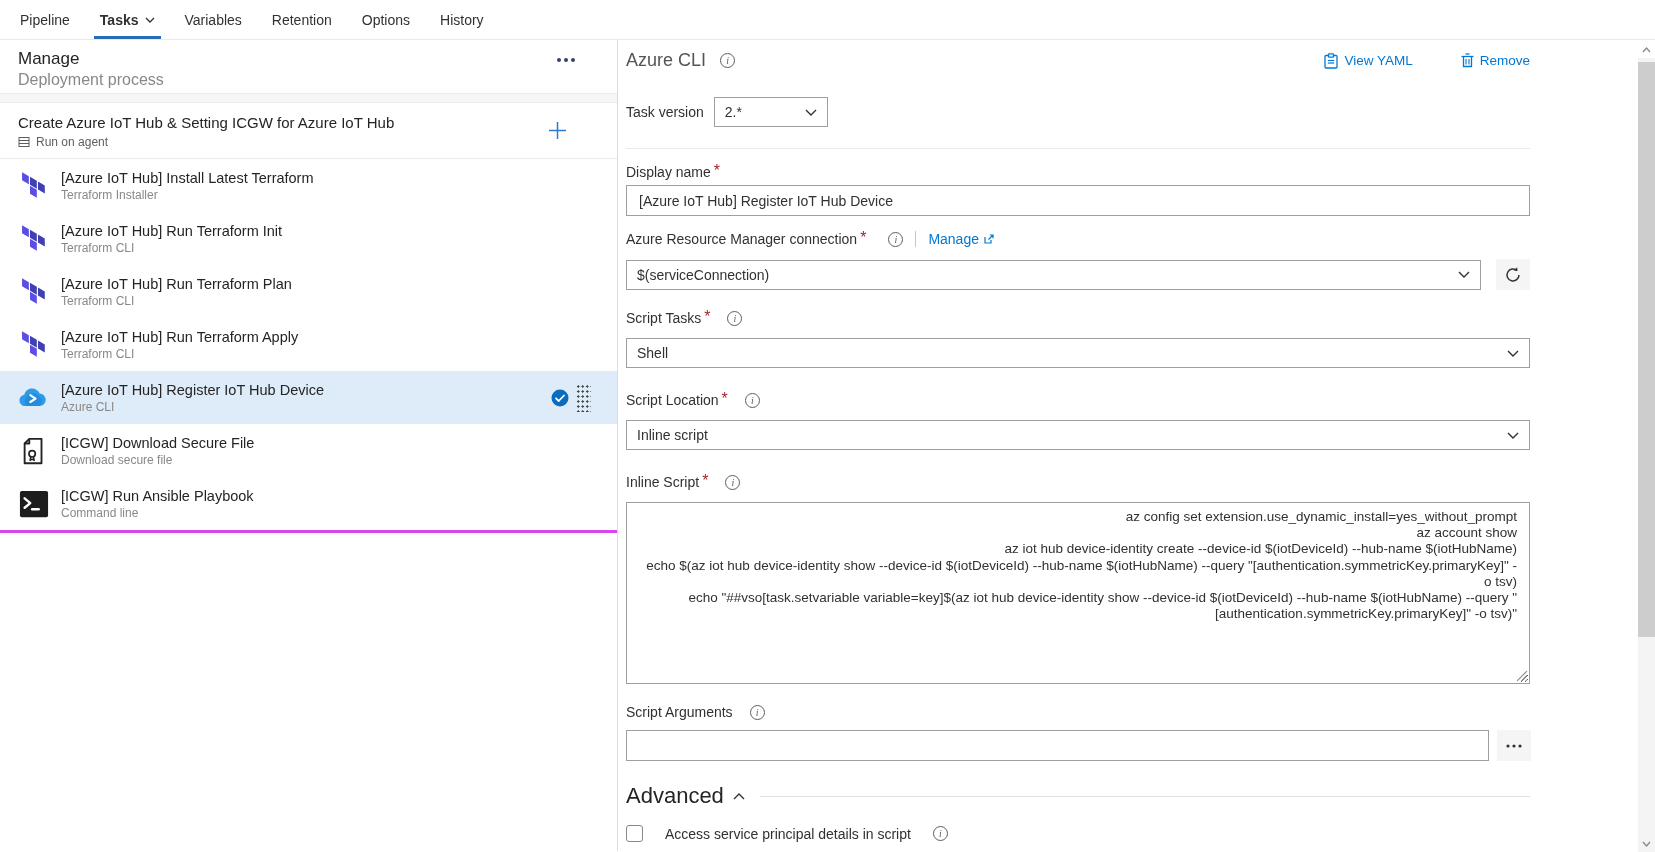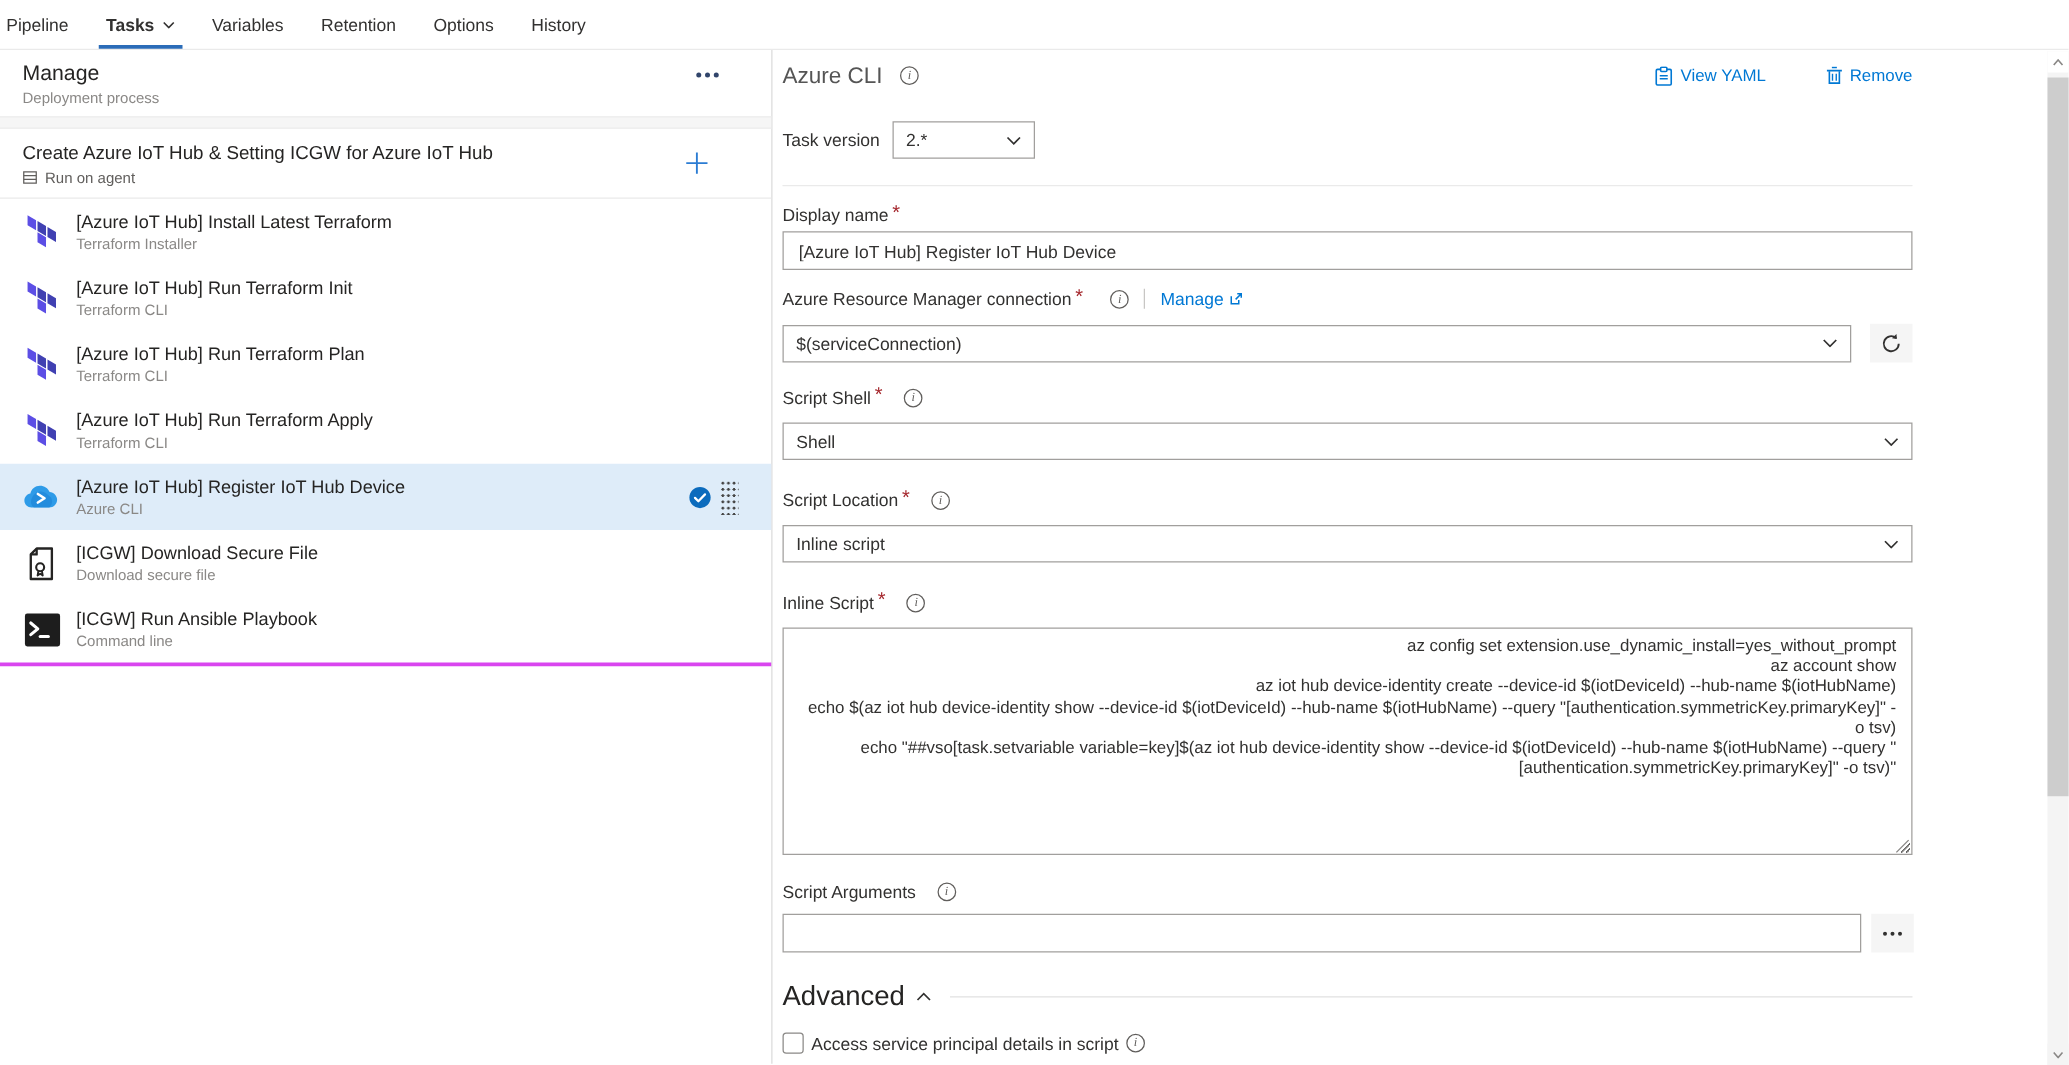--- a/index.html
+++ b/index.html
@@ -2,36 +2,36 @@
 <html><head>
 <meta charset="utf-8">
 <style>
   * { margin:0; padding:0; box-sizing:border-box; }
   html,body { width:1655px; height:852px; overflow:hidden; background:#fff;
     font-family:"Liberation Sans", sans-serif; color:#323130; }
   .app { position:relative; width:1655px; height:852px; }
 
   
   .topnav { height:40px; border-bottom:1px solid #eaeaea; display:flex; align-items:stretch;
-    padding-left:3px; gap:26px; }
+    padding-left:18px; gap:26px; }
   .nav-item { display:flex; align-items:center; gap:6px; font-size:14px; color:#323130;
     position:relative; cursor:pointer; padding:0 2px; }
   .nav-item.selected { font-weight:700; }
   .nav-item.selected::after { content:""; position:absolute; left:-4px; right:-4px; bottom:0;
     height:3px; background:#2b6cb8; }
 
   
   .layout { display:flex; height:811px; }
   .sidebar { width:618px; border-right:1px solid #dcdcdc; background:#fff; flex:none; }
   .main { flex:1; padding:0 0 0 8px; position:relative; overflow:hidden; }
 
   
   .stage-header { height:53px; padding:9px 18px; position:relative; }
   .stage-title { font-size:17px; color:#252423; }
-  .stage-sub { font-size:12px; color:#8a8886; margin-top:2px; }
+  .stage-sub { font-size:16px; color:#8a8886; margin-top:2px; }
   .more-btn { position:absolute; right:38px; top:14px; border:none; background:transparent;
     cursor:pointer; display:flex; gap:3px; padding:4px; }
   .more-btn i { width:4px; height:4px; border-radius:50%; background:#31456b; display:block; }
   .panel-gap { height:10px; background:#f6f6f6; border-top:1px solid #ececec; border-bottom:1px solid #ececec; }
   .job-header { padding:11px 18px 9px 18px; border-bottom:1px solid #eaeaea; position:relative; }
   .job-title { font-size:15px; color:#252423; }
   .job-sub { font-size:12px; color:#605e5c; margin-top:4px; display:flex; align-items:center; gap:6px; }
   .add-btn { position:absolute; right:48px; top:16px; background:transparent; border:none; cursor:pointer; }
 
   .task-list { border-bottom:3px solid #d946ef; }
@@ -83,21 +83,21 @@
   .resize-grip { position:absolute; width:12px; height:12px; }
 
   .args-row { display:flex; align-items:center; gap:8px; margin-top:10px; width:904px; }
   .args-input { flex:none; width:863px; height:31px; border:1px solid #a19f9d; font-size:14px;
     padding:0 12px; font-family:inherit; }
 
   .advanced-row { display:flex; align-items:center; margin-top:22px; width:904px; gap:9px; cursor:pointer; }
   .advanced-label { font-size:22px; color:#252423; }
   .advanced-rule { flex:1; border-bottom:1px solid #e1e1e1; margin-left:6px; }
 
-  .check-row { display:flex; align-items:center; gap:6px; margin-top:16px; }
+  .check-row { display:flex; align-items:center; gap:22px; margin-top:16px; }
   .checkbox { width:17px; height:17px; border:1px solid #8a8886; border-radius:3px; background:#fff;
     cursor:pointer; flex:none; }
   .check-label { font-size:14px; color:#323130; }
 
   
   .scrollbar { position:absolute; right:0; top:41px; bottom:0; width:17px; background:#f4f4f4; }
   .sb-btn { position:absolute; left:0; width:17px; height:17px; display:flex; align-items:center;
     justify-content:center; cursor:pointer; }
   .sb-up { top:0; background:#fff; }
   .sb-down { bottom:0; background:#f4f4f4; }
@@ -338,21 +338,21 @@
         </div>
         <button class="sq-btn">
           <svg width="18" height="18" viewBox="0 0 18 18">
               <path d="M15 9a6 6 0 1 1-2.1-4.6" fill="none" stroke="#323130" stroke-width="1.5"></path>
               <path d="M13.2 1.2l.3 3.9-3.9-.5z" fill="#323130"></path>
             </svg>
         </button>
       </div>
 
       <div class="label-row" style="margin-top:18px; gap:0;">
-        <span class="field-label">Script Shell</span>
+        <span class="field-label">Script Tasks</span>
         <span class="req">*</span>
         <span class="info-icon" style="margin-left:17px;">i</span>
       </div>
       <div class="select-box dd-full">
         <span>Shell</span>
         <svg width="12" height="7" viewBox="0 0 12 7">
             <path d="M1 1l5 5 5-5" fill="none" stroke="#323130" stroke-width="1.4"></path>
           </svg>
       </div>
 

